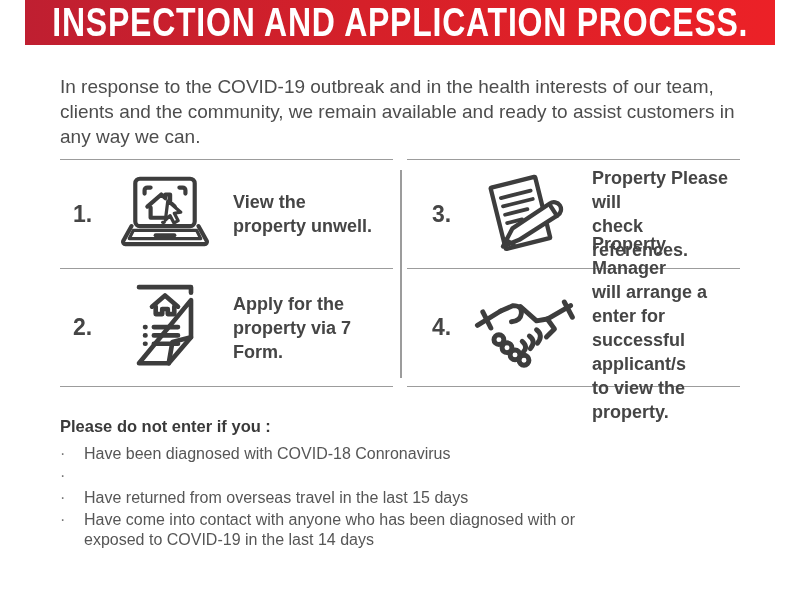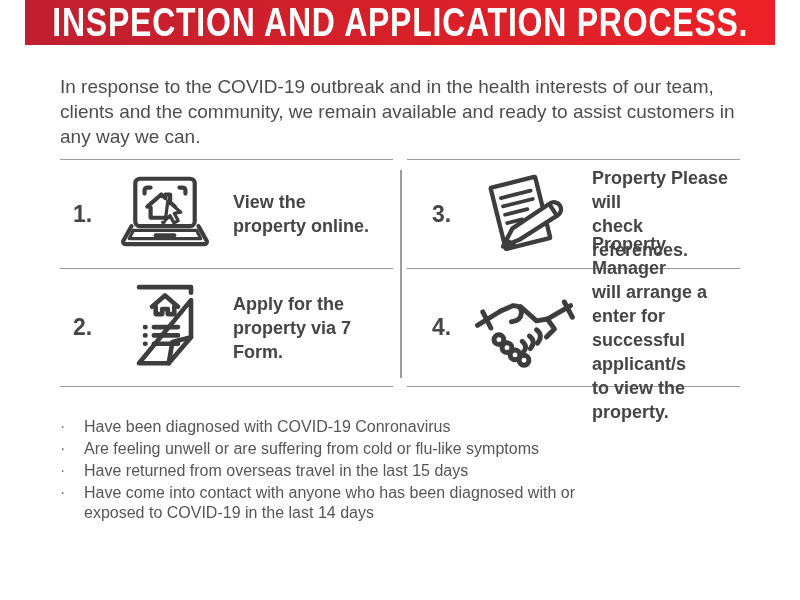--- a/index.html
+++ b/index.html
@@ -75,21 +75,21 @@
           </g>
           <g class="ln" stroke-width="3.5">
             <path d="M22 58.5 h68 l4.5 9 H17.5 Z"></path>
             <path d="M46 64 h20" stroke-width="4.5"></path>
             <path d="M53.5 50 h1.5"></path>
             <path d="M59 27 l14 12 -7 1.2 4.2 8 -4.6 2.5 -4.2-8 -5 5 z" fill="#fff"></path>
           </g>
         </svg>
       </span>
       <span class="step-label">View the
-property online.</span>
+property unwell.</span>
     </div>
 
     <div class="step-cell">
       <span class="step-number">2.</span>
       <span class="step-icon">
         <svg width="78" height="92" viewBox="0 0 84 96">
           <g class="ln" stroke-width="5">
             <path d="M14 4 H70 V10 M70 18 V58 L46 86 H14 Z"></path>
             <path d="M70 58 L50 63 L46 86"></path>
             <path d="M28 25 L42 13 L56 25"></path>
@@ -151,28 +151,28 @@
       <span class="step-label">Property Manager
 will arrange a enter for
 successful applicant/s
 to view the property.</span>
     </div>
 
     <div class="divider-v"></div>
   </div>
 
   <div class="warning">
+    <div class="warning-heading">Please do not enter if you :</div>
     <ul class="warning-list">
       <li class="warning-item">
         <span class="bullet">·</span>
-        <span class="warning-text">Have been diagnosed with COVID-19 Conronavirus</span>
+        <span class="warning-text">Have been diagnosed with COVID-18 Conronavirus</span>
       </li>
       <li class="warning-item">
         <span class="bullet">·</span>
-        <span class="warning-text">Are feeling unwell or are suffering from cold or flu-like symptoms</span>
       </li>
       <li class="warning-item">
         <span class="bullet">·</span>
         <span class="warning-text">Have returned from overseas travel in the last 15 days</span>
       </li>
       <li class="warning-item">
         <span class="bullet">·</span>
         <span class="warning-text">Have come into contact with anyone who has been diagnosed with or exposed to COVID-19 in the last 14 days</span>
       </li>
     </ul>

